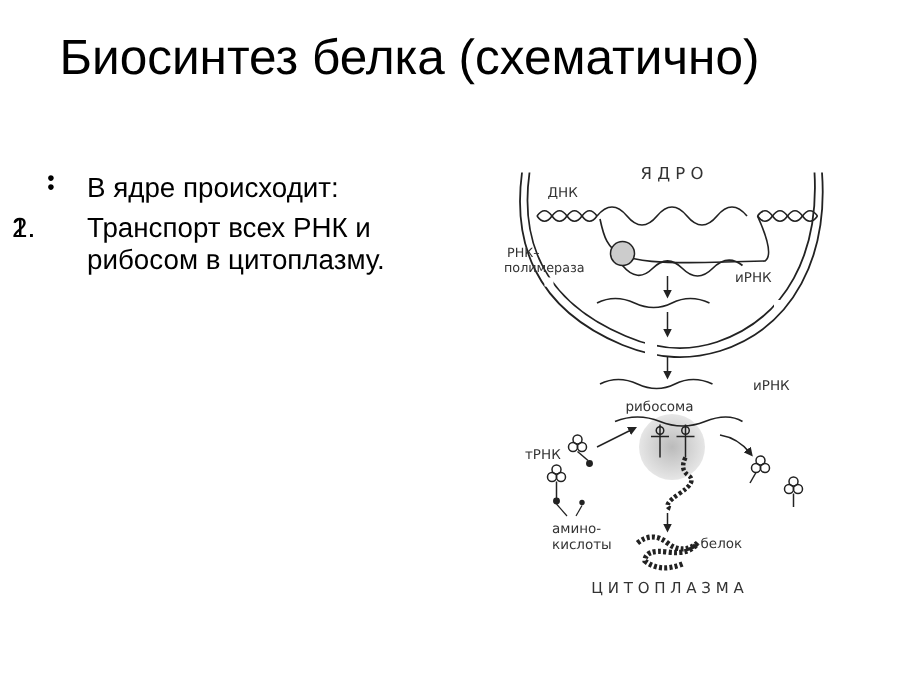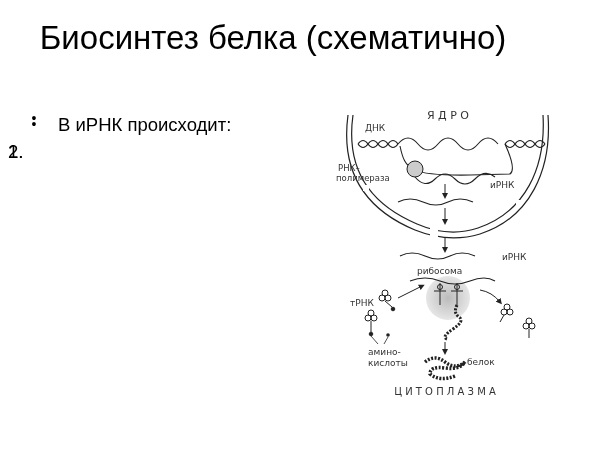--- a/index.html
+++ b/index.html
@@ -20,27 +20,28 @@
 <body>
 
 <div class="title">Биосинтез белка (схематично)</div>
 
 <div class="content">
   <div class="item bullet">
     <span class="marker">•</span>
   </div>
   <div class="item bullet">
     <span class="marker">•</span>
-    <span>В иРНК происходит:</span>
+    <span>В ядре происходит:</span>
   </div>
   <div class="item num">
     <span class="marker">1.</span>
   </div>
   <div class="item num">
     <span class="marker">2.</span>
+    <span>Транспорт всех РНК и рибосом в цитоплазму.</span>
   </div>
 </div>
 
 <div class="diagram">
   <svg width="230" height="310" viewBox="0 0 230 310" xmlns="http://www.w3.org/2000/svg">
     <defs>
       <marker id="ah" markerWidth="6" markerHeight="6" refX="3" refY="3" orient="auto">
         <path d="M0,0 L6,3 L0,6 z" fill="#222"></path>
       </marker>
       <radialGradient id="rib" cx="50%" cy="50%" r="50%">

